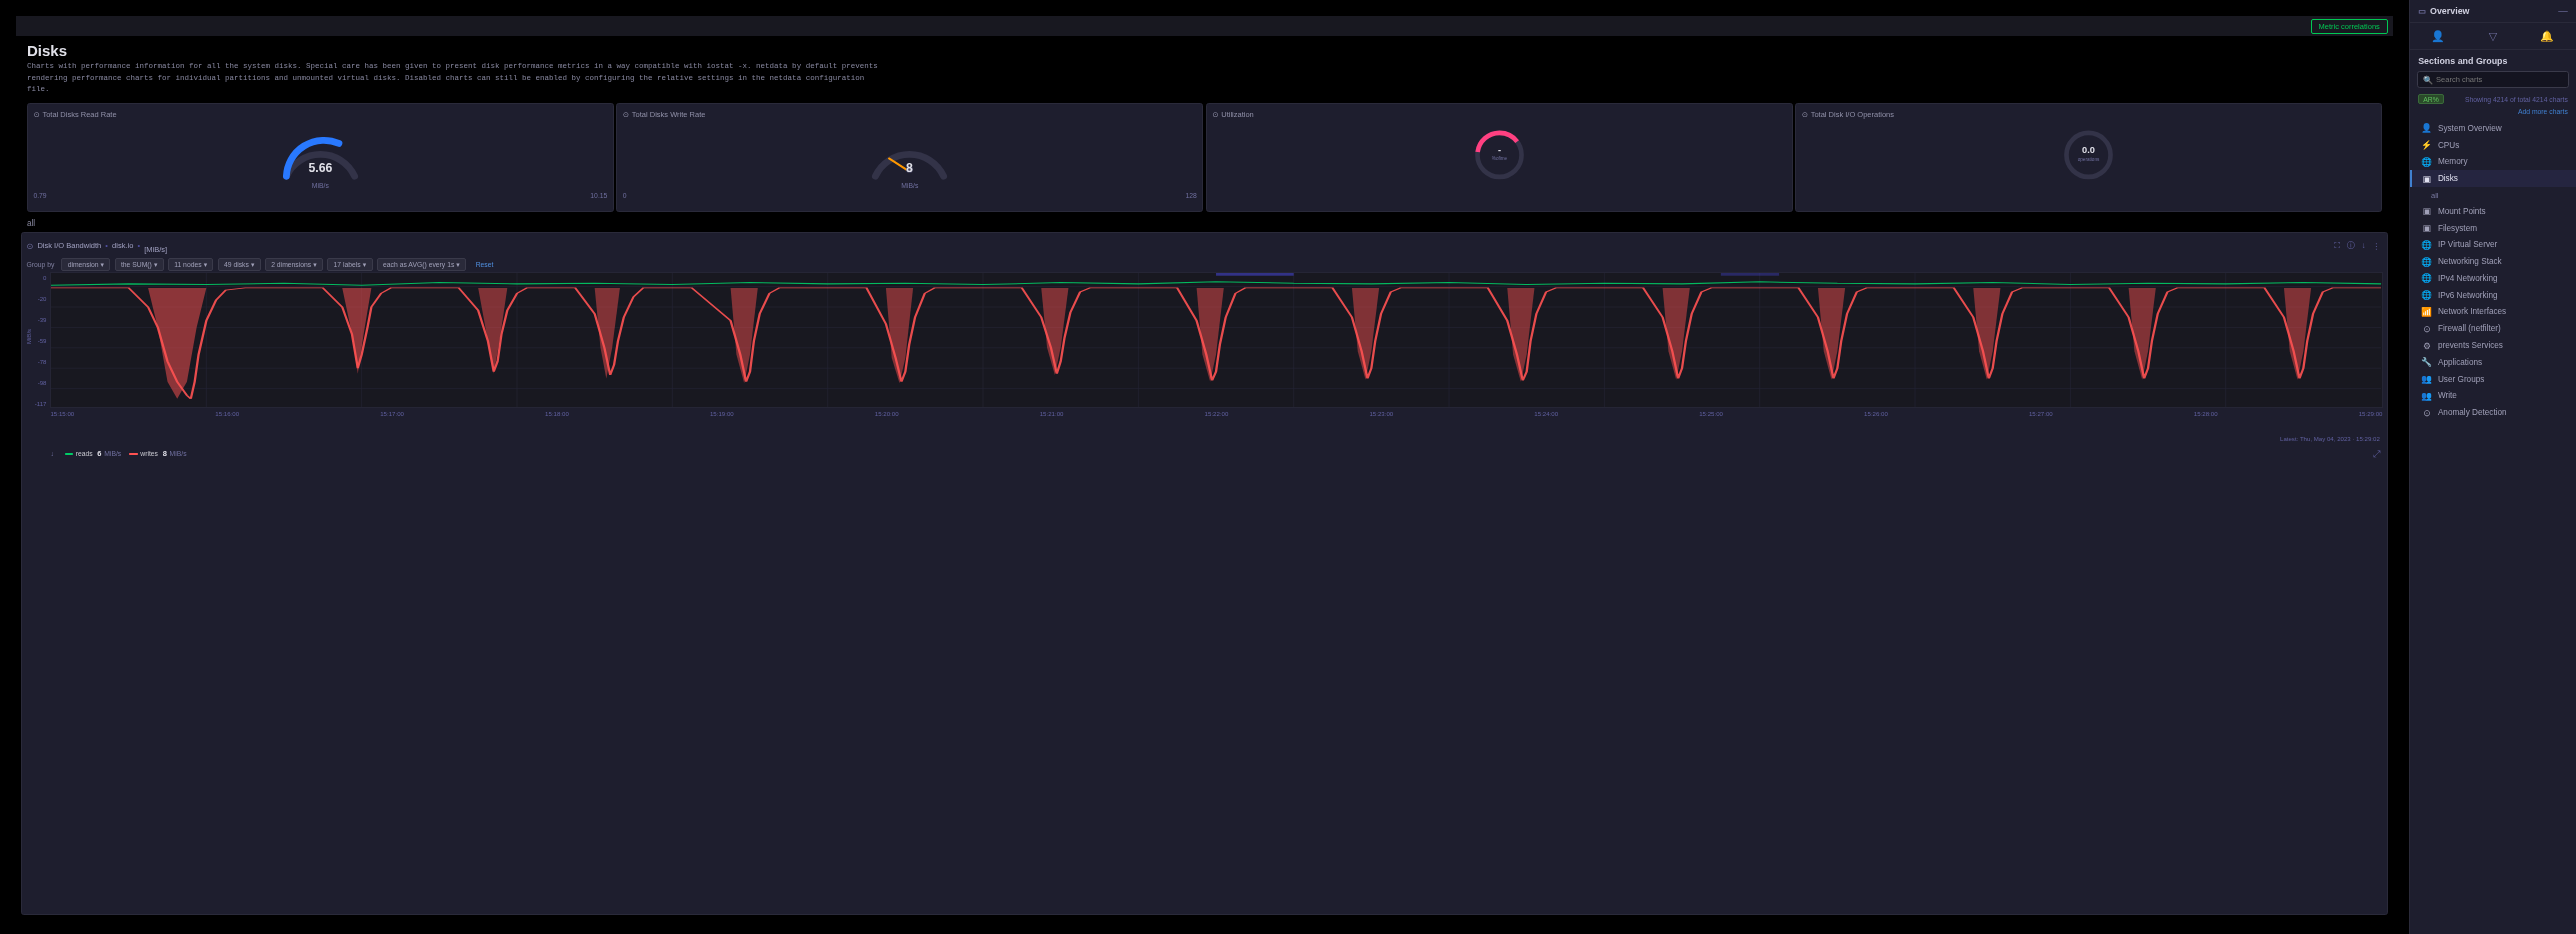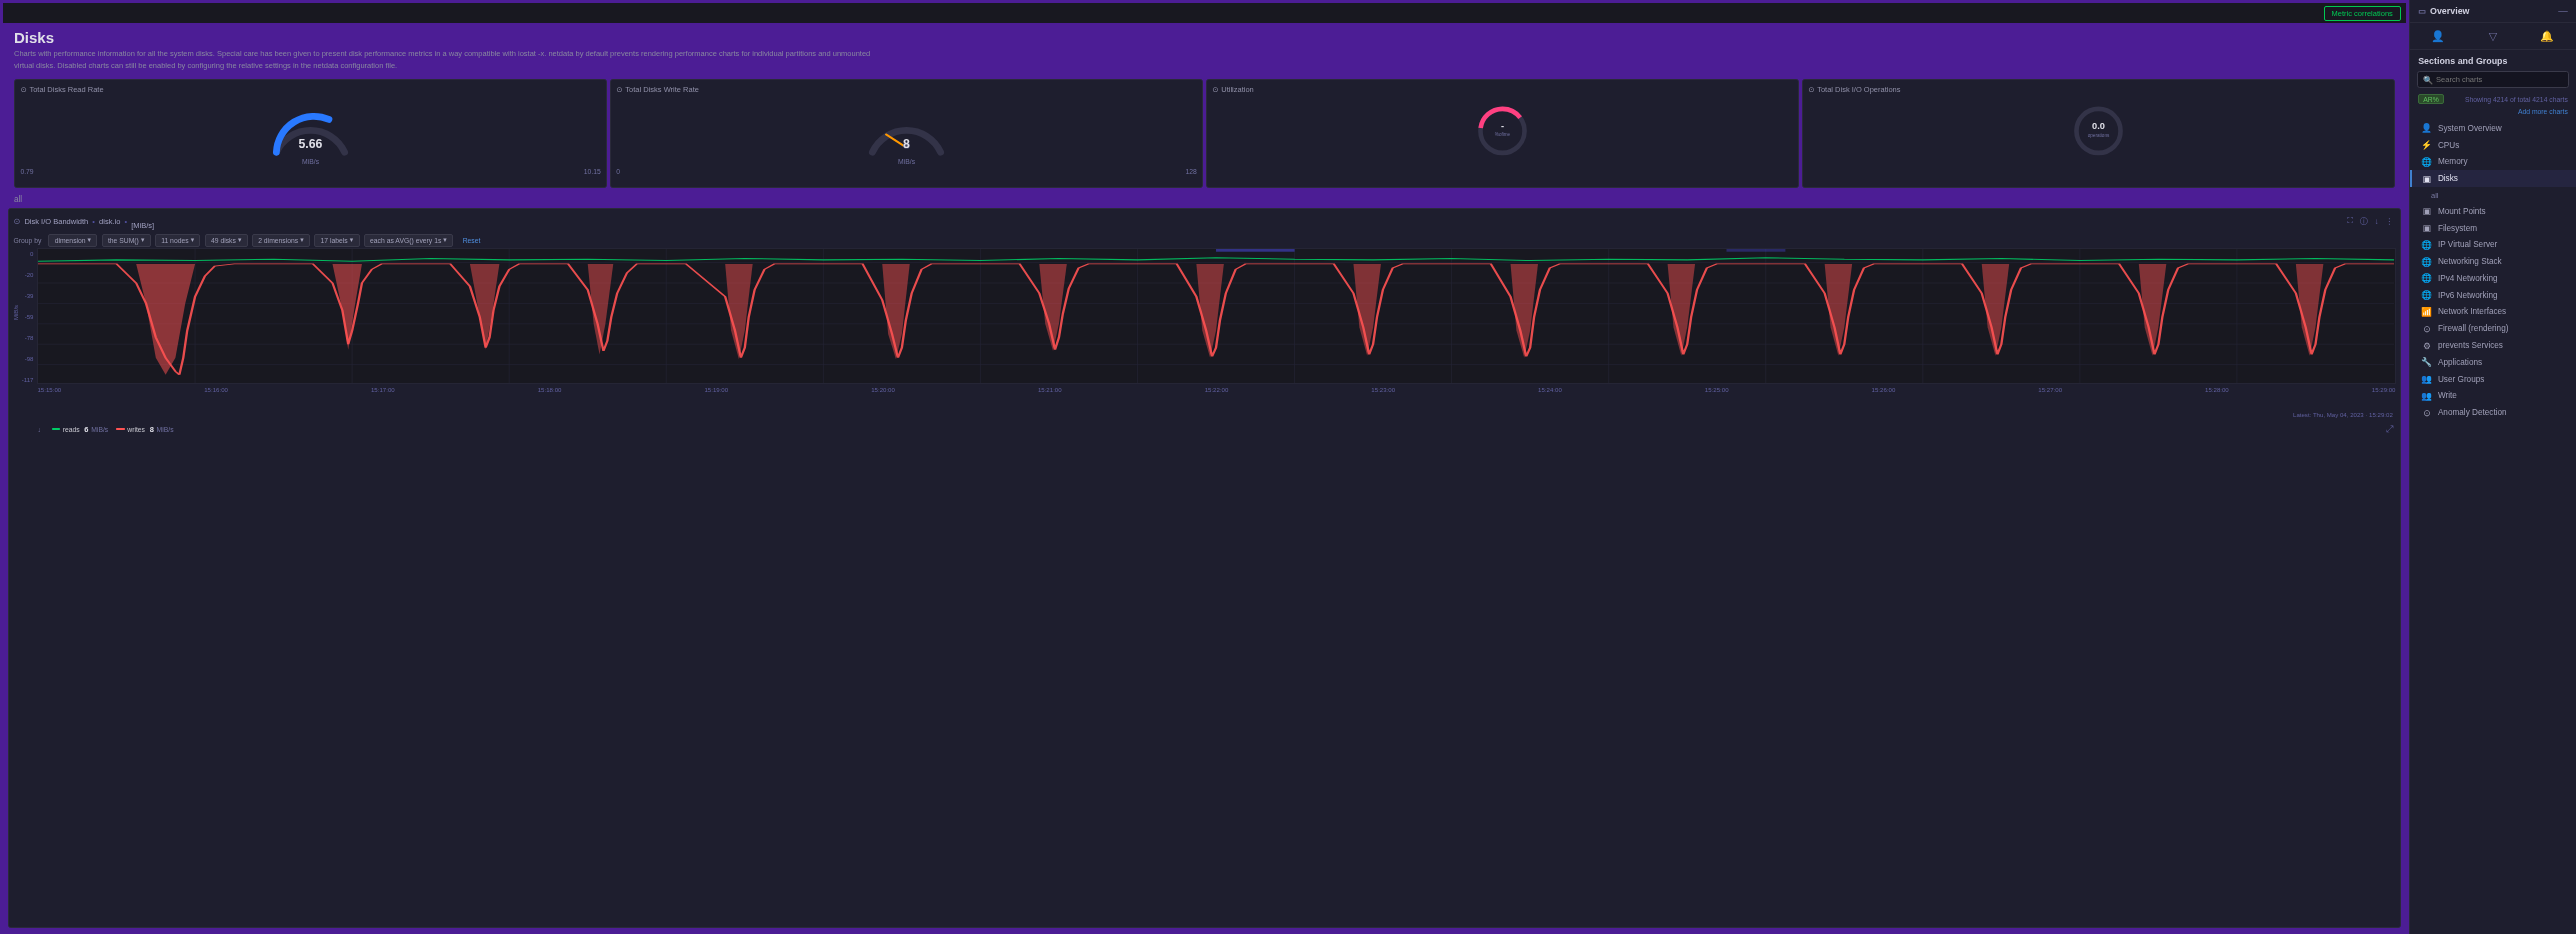--- a/index.html
+++ b/index.html
@@ -10,25 +10,25 @@
       font-size: 8.2px;
       display: flex;
       width: 100%;
       min-height: 100vh;
       overflow: hidden;
     }
 
     
     .main-content {
       flex: 1;
-      background: #4c1d95;
+      background: #000000;
       display: flex;
       flex-direction: column;
       min-width: 0;
-      padding: 3px;
+      padding: 16px;
     }
 
     
     .top-bar {
       display: flex;
       justify-content: flex-end;
       padding: 2.7px 5.4px;
       background: #181820;
     }
 
@@ -52,20 +52,21 @@
       font-weight: 600;
       color: #e0e0e8;
       margin-bottom: 2.7px;
     }
 
     .page-description {
       font-size: 7.5px;
       color: #8888a0;
       line-height: 1.5;
       max-width: 858px;
+      font-family: Liberation Mono, monospace;
     }
 
     
     .gauges-row {
       display: flex;
       gap: 2.7px;
       padding: 5.4px 11px;
     }
 
     .gauge-card {
@@ -751,21 +752,21 @@
       <span>IPv6 Networking</span>
     </div>
 
     <div class="nav-item">
       <span class="nav-item-icon">📶</span>
       <span>Network Interfaces</span>
     </div>
 
     <div class="nav-item">
       <span class="nav-item-icon">⊙</span>
-      <span>Firewall (rendering)</span>
+      <span>Firewall (netfilter)</span>
     </div>
 
     <div class="nav-item">
       <span class="nav-item-icon">⚙</span>
       <span>prevents Services</span>
     </div>
 
     <div class="nav-item">
       <span class="nav-item-icon">🔧</span>
       <span>Applications</span>

